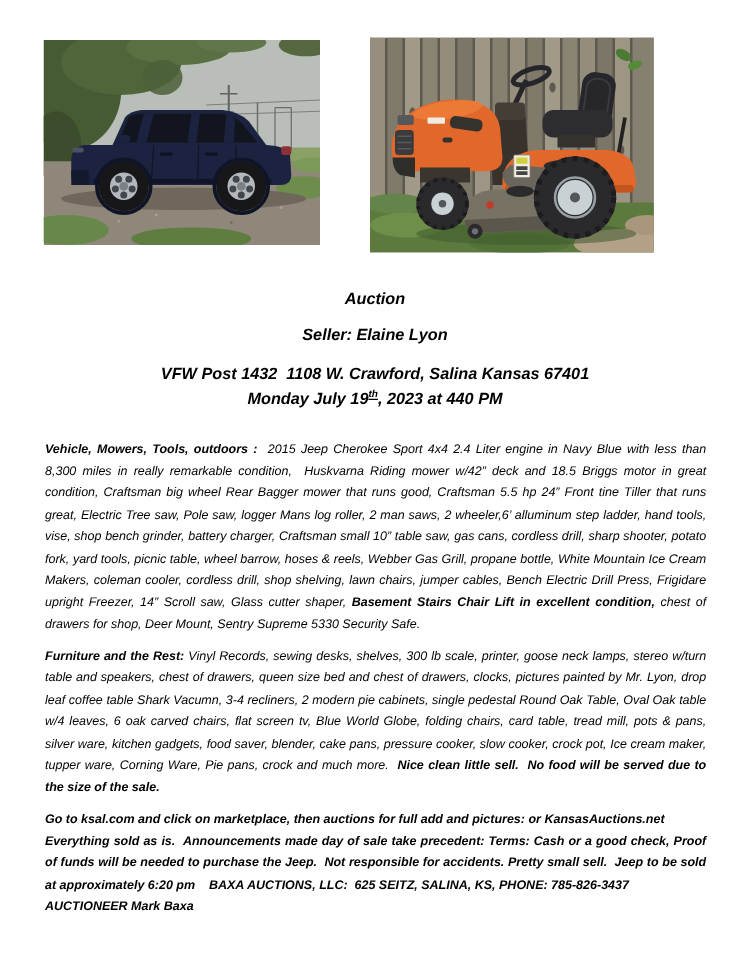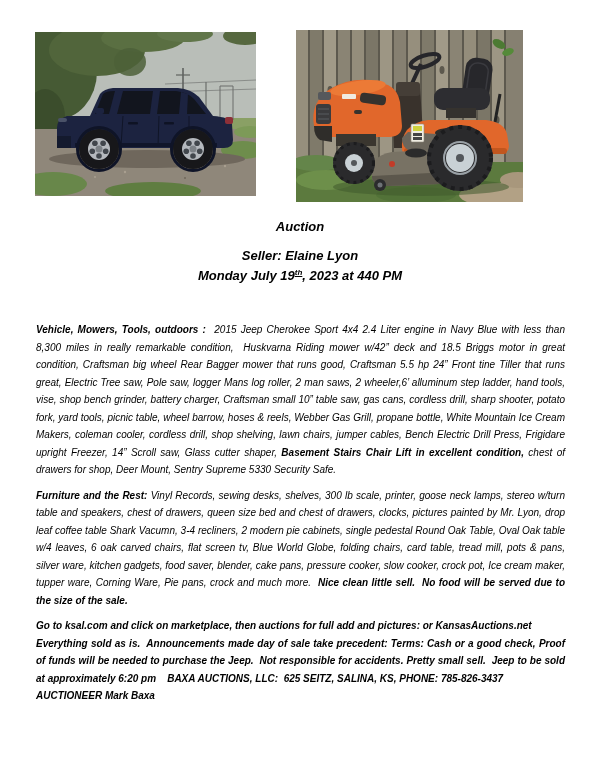--- a/index.html
+++ b/index.html
@@ -6,25 +6,25 @@
   .page{position:relative;width:600px;height:776px;background:#ffffff;overflow:hidden;
         font-family:"Liberation Sans",sans-serif;color:#000;}
   .photos{position:absolute;left:0;top:0;width:600px;height:205px;}
   .photo{position:absolute;}
   .photo svg{display:block;width:100%;height:100%;}
   #jeep{left:35px;top:32px;width:221px;height:164px;}
   #mower{left:296px;top:30px;width:227px;height:172px;}
   .headings{position:absolute;top:205px;left:0;width:600px;text-align:center;
             font-style:italic;font-weight:bold;}
   .h{font-size:13px;line-height:20px;white-space:pre-wrap;}
-  .h-title{margin-top:12px;}
+  .h-title{margin-top:24px;}
   .h-seller{margin-top:9px;}
   .h-location{margin-top:11px;}
   .h-date sup{font-size:8px;line-height:0;text-decoration:underline;}
-  .content{position:absolute;left:36px;width:529px;top:321px;
+  .content{position:absolute;left:36px;width:529px;top:351px;
            font-style:italic;font-size:10px;line-height:17.5px;text-align:justify;}
   .content p{margin:0 0 8px;white-space:pre-wrap;}
   .bold{font-weight:bold;}
 </style>
 </head>
 <body>
 
 <div class="page">
 
   <div class="photos">
@@ -209,20 +209,21 @@
             <circle cx="58" cy="133" r="3" fill="#53575b"></circle>
           </g>
         </g>
       </svg>
     </div>
   </div>
 
   <div class="headings">
     <div class="h h-title">Auction</div>
     <div class="h h-seller">Seller: Elaine Lyon</div>
+    <div class="h h-location">VFW Post 1432  1108 W. Crawford, Salina Kansas 67401</div>
     <div class="h h-date"><span>Monday July 19</span><sup>th</sup><span>, 2023 at 440 PM</span></div>
   </div>
 
   <div class="content">
     <p><span class="bold">Vehicle, Mowers, Tools, outdoors :  </span><span>2015 Jeep Cherokee Sport 4x4 2.4 Liter engine in Navy Blue with less than 8,300 miles in really remarkable condition,  Huskvarna Riding mower w/42” deck and 18.5 Briggs motor in great condition, Craftsman big wheel Rear Bagger mower that runs good, Craftsman 5.5 hp 24” Front tine Tiller that runs great, Electric Tree saw, Pole saw, logger Mans log roller, 2 man saws, 2 wheeler,6’ alluminum step ladder, hand tools, vise, shop bench grinder, battery charger, Craftsman small 10” table saw, gas cans, cordless drill, sharp shooter, potato fork, yard tools, picnic table, wheel barrow, hoses &amp; reels, Webber Gas Grill, propane bottle, White Mountain Ice Cream Makers, coleman cooler, cordless drill, shop shelving, lawn chairs, jumper cables, Bench Electric Drill Press, Frigidare upright Freezer, 14” Scroll saw, Glass cutter shaper, </span><span class="bold">Basement Stairs Chair Lift in excellent condition,</span><span> chest of drawers for shop, Deer Mount, Sentry Supreme 5330 Security Safe.</span></p>
     <p><span class="bold">Furniture and the Rest:</span><span> Vinyl Records, sewing desks, shelves, 300 lb scale, printer, goose neck lamps, stereo w/turn table and speakers, chest of drawers, queen size bed and chest of drawers, clocks, pictures painted by Mr. Lyon, drop leaf coffee table Shark Vacumn, 3-4 recliners, 2 modern pie cabinets, single pedestal Round Oak Table, Oval Oak table w/4 leaves, 6 oak carved chairs, flat screen tv, Blue World Globe, folding chairs, card table, tread mill, pots &amp; pans, silver ware, kitchen gadgets, food saver, blender, cake pans, pressure cooker, slow cooker, crock pot, Ice cream maker, tupper ware, Corning Ware, Pie pans, crock and much more.  </span><span class="bold">Nice clean little sell.  No food will be served due to the size of the sale.</span></p>
     <p><span class="bold">Go to ksal.com and click on marketplace, then auctions for full add and pictures: or KansasAuctions.net</span><br><span class="bold">Everything sold as is.  Announcements made day of sale take precedent: Terms: Cash or a good check, Proof of funds will be needed to purchase the Jeep.  Not responsible for accidents. Pretty small sell.  Jeep to be sold at approximately 6:20 pm    BAXA AUCTIONS, LLC:  625 SEITZ, SALINA, KS, PHONE: 785-826-3437</span><br><span class="bold">AUCTIONEER Mark Baxa</span></p>
   </div>
 
 </div>

